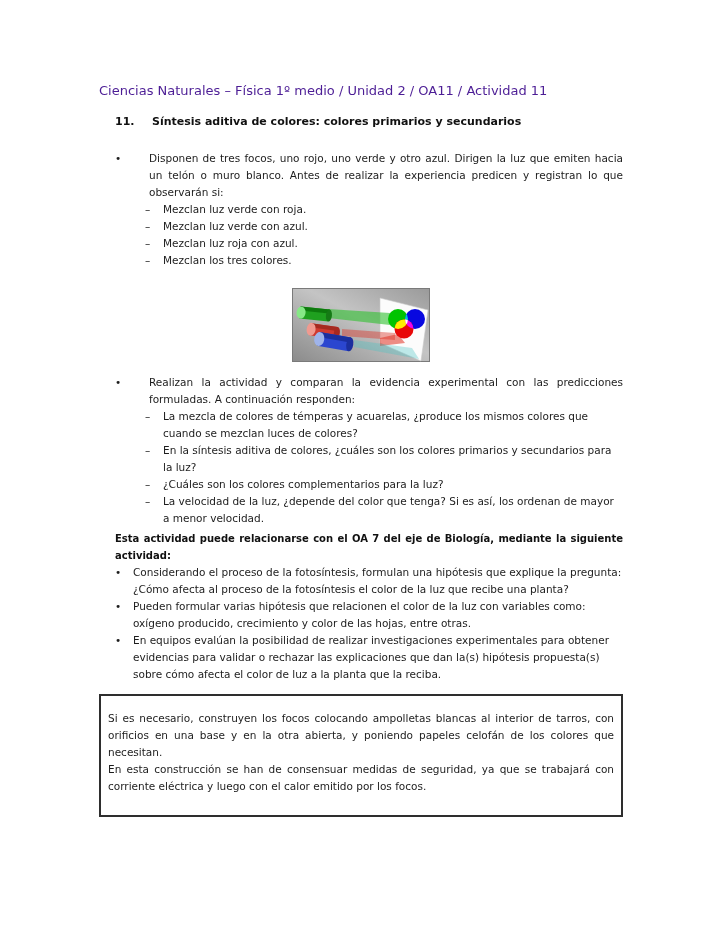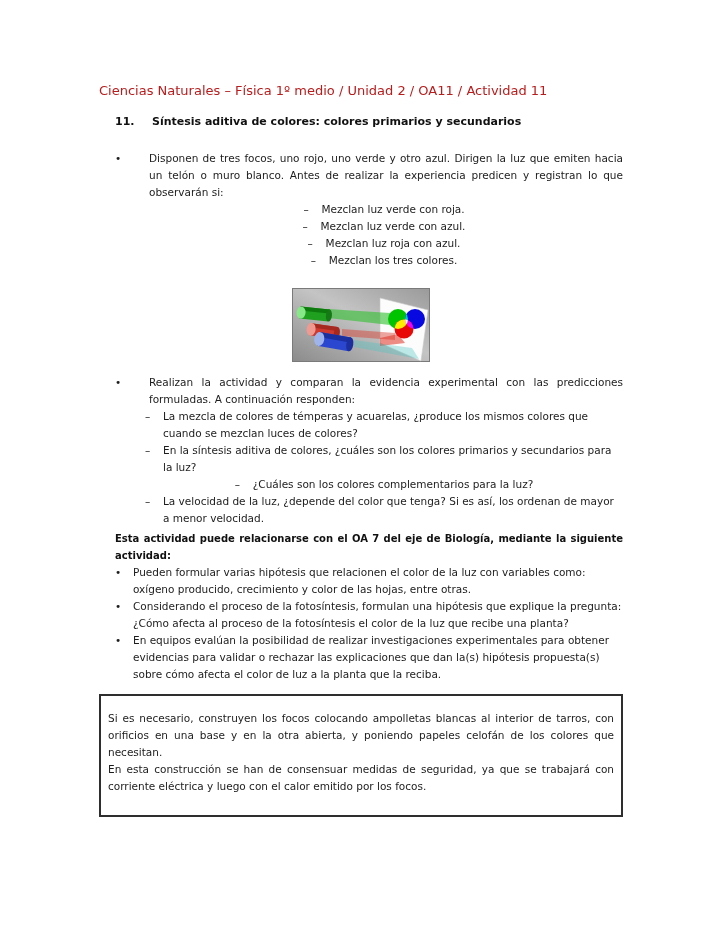--- a/index.html
+++ b/index.html
@@ -3,28 +3,28 @@
 <meta charset="utf-8">
 <style>
   html,body{margin:0;padding:0;background:#ffffff;}
   .page{
     position:relative;width:720px;height:932px;background:#ffffff;overflow:hidden;
     font-family:"DejaVu Sans","Liberation Sans",sans-serif;
     font-size:10.5px;line-height:17px;color:#1c1c1c;
   }
   .content{margin-left:99px;width:524px;padding-top:83px;}
   p{margin:0;}
-  .doc-title{color:#b91c1c;font-size:13px;line-height:16px;}
+  .doc-title{color:#4c1d95;font-size:13px;line-height:16px;}
   .activity-heading{margin-top:14px;display:flex;font-weight:bold;font-size:11px;color:#111;padding-left:16px;}
   .activity-heading .num{flex:none;width:37px;}
   .block{margin-top:20px;}
   .b-item{display:flex;padding-left:16px;}
   .b-item::before{content:"\2022";flex:none;width:18px;}
   .b-body{flex:1;min-width:0;}
-  .d-item{display:flex;margin-left:12px;justify-content:center;}
+  .d-item{display:flex;margin-left:12px;}
   .d-item::before{content:"\2013";flex:none;width:18px;}
   .justify{text-align:justify;margin-left:16px;}
   .figure-wrap{width:138px;margin:19px auto 12px auto;}
   .figure-wrap svg{display:block;}
   .lead{margin-top:3px;padding-left:16px;font-weight:bold;font-size:10px;color:#111;text-align:justify;}
   .obs-box{margin-top:11px;border:2px solid #2e2e2e;padding:5px 7px 20px 7px;}
   .obs-title{color:#3fbc63;font-weight:bold;font-size:11px;}
   .obs-box p{text-align:justify;}
   .obs-box p.first{margin-top:9px;}
 </style>
@@ -138,24 +138,24 @@
               </div>
           </div>
         </div>
       </div>
     </div>
 
     <p class="lead">Esta actividad puede relacionarse con el OA 7 del eje de Biología, mediante la siguiente actividad:</p>
 
     <div>
       <div class="b-item">
-        <div class="b-body"><span>Pueden formular varias hipótesis que relacionen el color de la luz con variables como: oxígeno producido, crecimiento y color de las hojas, entre otras.</span></div>
+        <div class="b-body"><span>Considerando el proceso de la fotosíntesis, formulan una hipótesis que explique la pregunta: ¿Cómo afecta al proceso de la fotosíntesis el color de la luz que recibe una planta?</span></div>
       </div>
       <div class="b-item">
-        <div class="b-body"><span>Considerando el proceso de la fotosíntesis, formulan una hipótesis que explique la pregunta: ¿Cómo afecta al proceso de la fotosíntesis el color de la luz que recibe una planta?</span></div>
+        <div class="b-body"><span>Pueden formular varias hipótesis que relacionen el color de la luz con variables como: oxígeno producido, crecimiento y color de las hojas, entre otras.</span></div>
       </div>
       <div class="b-item">
         <div class="b-body"><span>En equipos evalúan la posibilidad de realizar investigaciones experimentales para obtener evidencias para validar o rechazar las explicaciones que dan la(s) hipótesis propuesta(s) sobre cómo afecta el color de luz a la planta que la reciba.</span></div>
       </div>
     </div>
 
     <div class="obs-box">
       <p class="first">Si es necesario, construyen los focos colocando ampolletas blancas al interior de tarros, con orificios en una base y en la otra abierta, y poniendo papeles celofán de los colores que necesitan.</p>
       <p>En esta construcción se han de consensuar medidas de seguridad, ya que se trabajará con corriente eléctrica y luego con el calor emitido por los focos.</p>
     </div>

